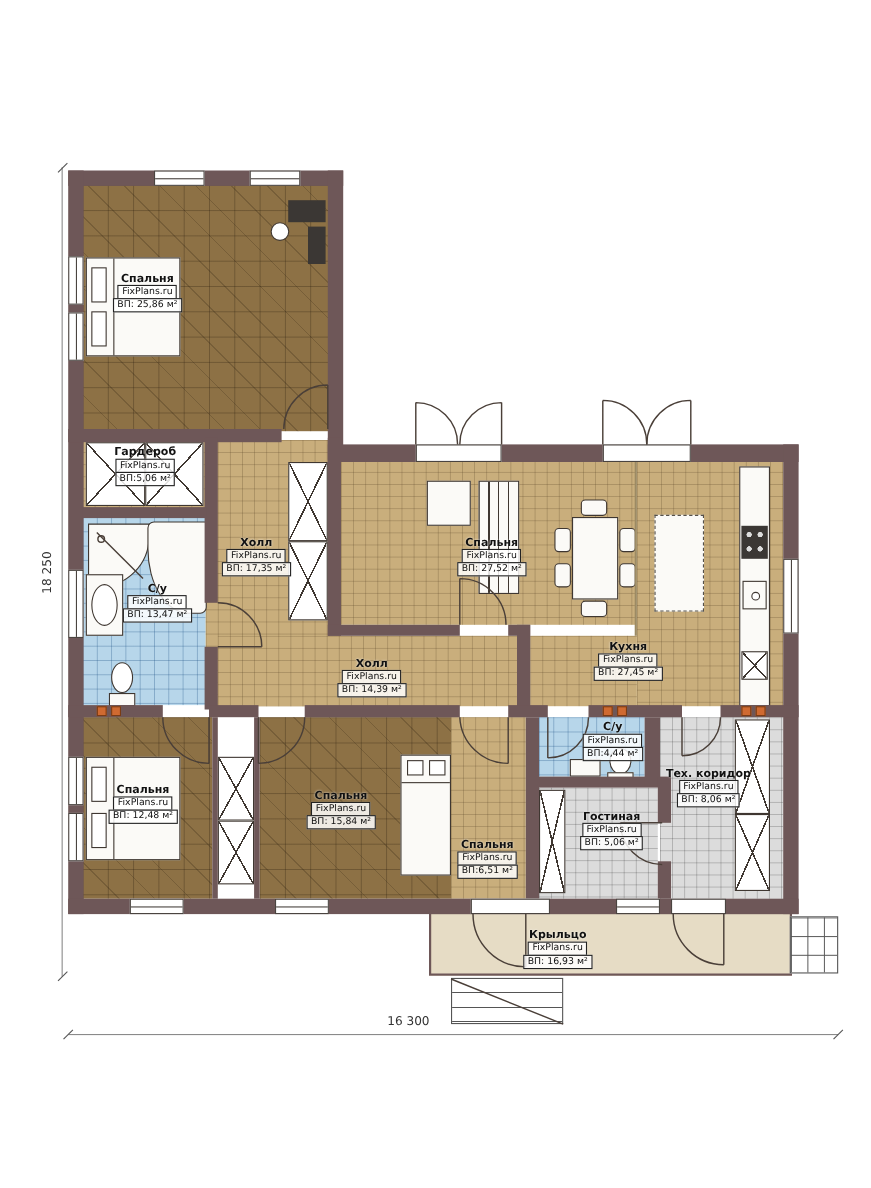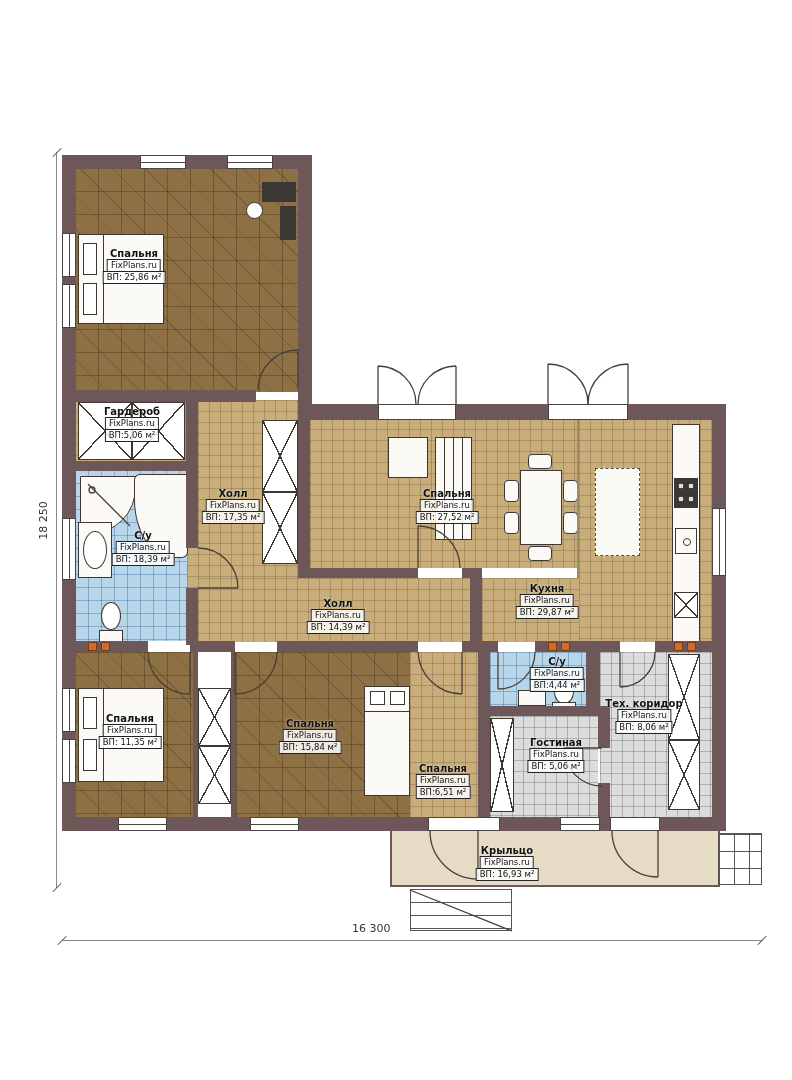--- a/index.html
+++ b/index.html
@@ -248,41 +248,41 @@
     <div class="rbox">ВП:5,06 м²</div>
   </div>
   <div class="rlabel" style="left:233px;top:488px">
     <div class="rname">Холл</div>
     <div class="rbox">FixPlans.ru</div>
     <div class="rbox">ВП: 17,35 м²</div>
   </div>
   <div class="rlabel" style="left:143px;top:530px">
     <div class="rname">С/у</div>
     <div class="rbox">FixPlans.ru</div>
-    <div class="rbox">ВП: 18,39 м²</div>
+    <div class="rbox">ВП: 13,47 м²</div>
   </div>
   <div class="rlabel" style="left:447px;top:488px">
     <div class="rname">Спальня</div>
     <div class="rbox">FixPlans.ru</div>
     <div class="rbox">ВП: 27,52 м²</div>
   </div>
-  <div class="rlabel" style="left:547px;top:583px">
+  <div class="rlabel" style="left:571px;top:583px">
     <div class="rname">Кухня</div>
     <div class="rbox">FixPlans.ru</div>
-    <div class="rbox">ВП: 29,87 м²</div>
+    <div class="rbox">ВП: 27,45 м²</div>
   </div>
   <div class="rlabel" style="left:338px;top:598px">
     <div class="rname">Холл</div>
     <div class="rbox">FixPlans.ru</div>
     <div class="rbox">ВП: 14,39 м²</div>
   </div>
   <div class="rlabel" style="left:130px;top:713px">
     <div class="rname">Спальня</div>
     <div class="rbox">FixPlans.ru</div>
-    <div class="rbox">ВП: 11,35 м²</div>
+    <div class="rbox">ВП: 12,48 м²</div>
   </div>
   <div class="rlabel" style="left:310px;top:718px">
     <div class="rname">Спальня</div>
     <div class="rbox">FixPlans.ru</div>
     <div class="rbox">ВП: 15,84 м²</div>
   </div>
   <div class="rlabel" style="left:443px;top:763px">
     <div class="rname">Спальня</div>
     <div class="rbox">FixPlans.ru</div>
     <div class="rbox">ВП:6,51 м²</div>

